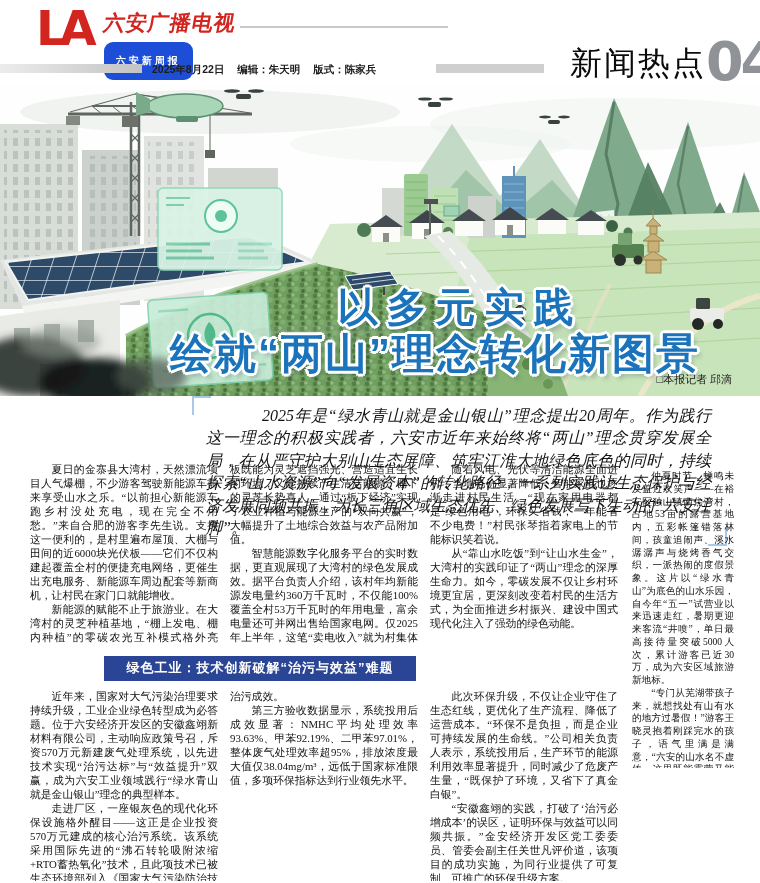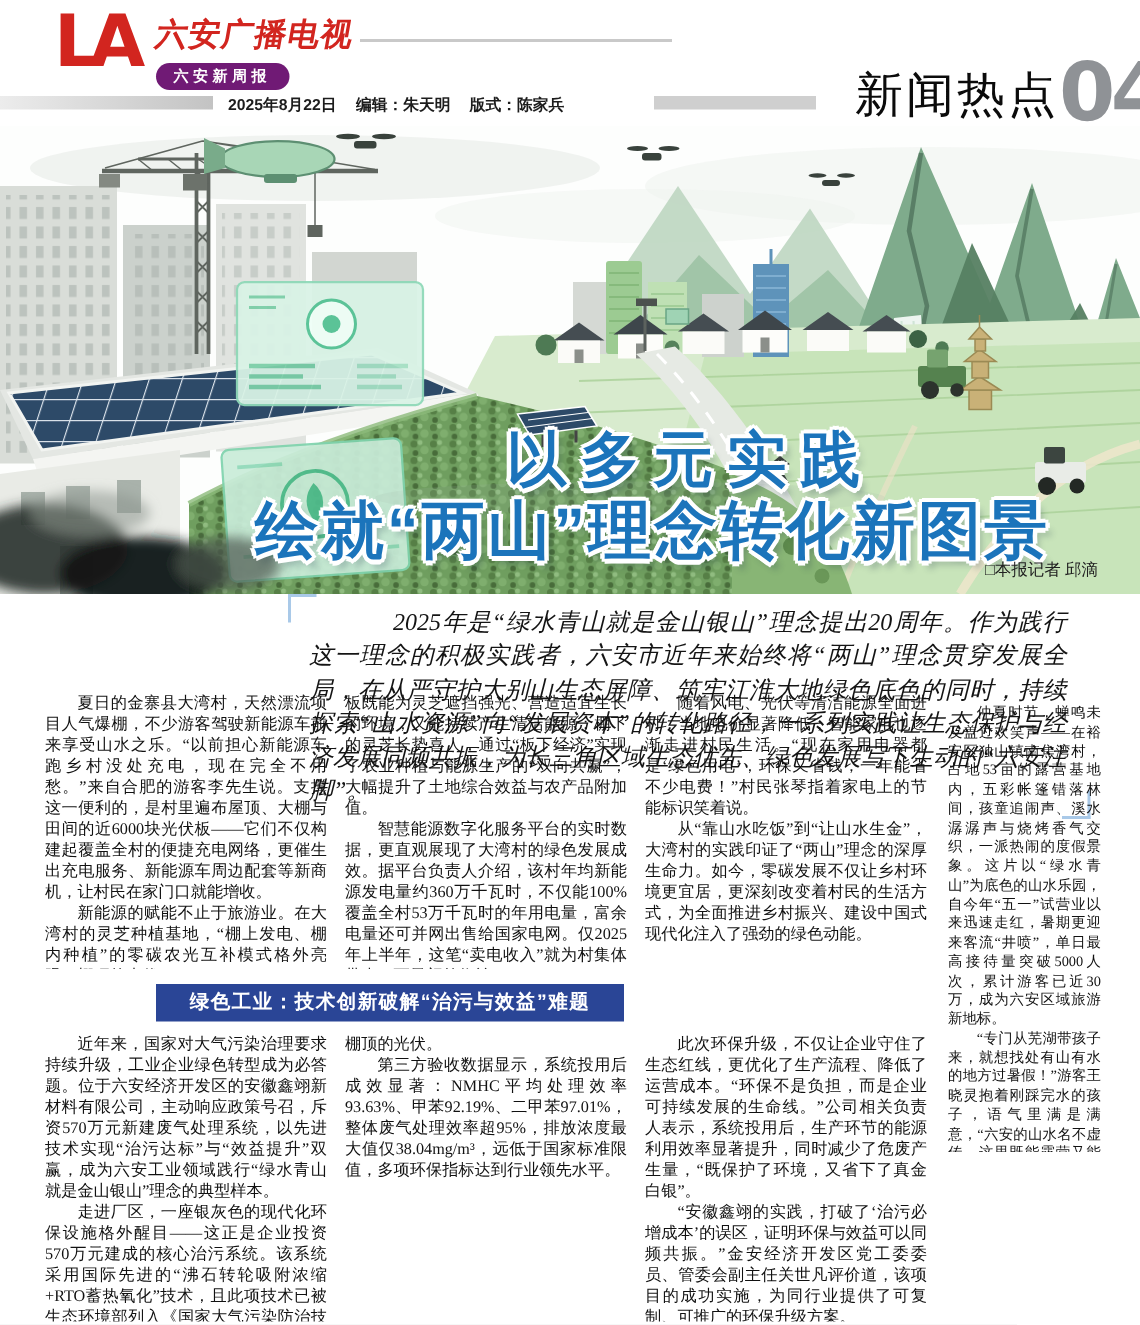--- a/index.html
+++ b/index.html
@@ -6,22 +6,22 @@
   .page{position:relative;width:760px;height:883px;background:#fff;overflow:hidden;
         font-family:"Liberation Sans",sans-serif;margin:0 auto;}
   
   .masthead{position:relative;height:84px;}
   .logo-block{position:absolute;left:36px;top:6px;display:flex;align-items:flex-start;}
   .logo-monogram{font-size:48px;font-weight:900;line-height:.95;
                  color:#d2251f;letter-spacing:-7px;font-family:"DejaVu Sans",sans-serif;}
   .logo-right{margin-left:14px;padding-top:3px;}
   .logo-title{font-size:21px;font-weight:800;color:#d2251f;transform:skewX(-10deg);
               font-family:"Liberation Serif",serif;letter-spacing:1px;}
-  .logo-badge{margin-top:5px;background:#701a75;color:#fff;font-size:10px;font-weight:700;
-              padding:2px 12px;border-radius:9px;display:inline-block;letter-spacing:3px;}
+  .logo-badge{margin-top:5px;background:#1d4ed8;color:#fff;font-size:10px;font-weight:700;
+              padding:12px 12px;border-radius:9px;display:inline-block;letter-spacing:3px;}
   .logo-rule{position:absolute;left:240px;top:26px;width:208px;height:2px;background:#c9c9c9;}
   .date-row{position:absolute;top:52px;left:0;right:0;height:32px;}
   .bar{position:absolute;top:12px;height:9px;background:linear-gradient(90deg,#ececec,#c3c3c3);}
   .bar-left{left:0;width:142px;}
   .bar-mid{left:436px;width:108px;background:#cfcfcf;}
   .date-text{position:absolute;left:152px;top:11px;font-size:10.5px;font-weight:700;color:#1c1c1c;}
   .date-text span{margin-right:10px;}
   .section-name{position:absolute;left:570px;top:-10px;font-size:32px;font-weight:400;
                 color:#0b0b0b;letter-spacing:2px;}
   .page-num{position:absolute;left:706px;top:-22px;font-size:54px;font-weight:900;
@@ -361,21 +361,21 @@
       </section>
 
       <section>
         <div class="sec-bar">绿色工业：技术创新破解“治污与效益”难题</div>
         <div class="cols second">
           <div class="col">
               <p>近年来，国家对大气污染治理要求持续升级，工业企业绿色转型成为必答题。位于六安经济开发区的安徽鑫翊新材料有限公司，主动响应政策号召，斥资570万元新建废气处理系统，以先进技术实现“治污达标”与“效益提升”双赢，成为六安工业领域践行“绿水青山就是金山银山”理念的典型样本。</p>
               <p>走进厂区，一座银灰色的现代化环保设施格外醒目——这正是企业投资570万元建成的核心治污系统。该系统采用国际先进的“沸石转轮吸附浓缩+RTO蓄热氧化”技术，且此项技术已被生态环境部列入《国家大气污染防治技术目录》，从技术源头保障</p>
             </div>
           <div class="col">
-              <p class="cont">棚顶的光伏。</p>
+              <p class="cont">治污成效。</p>
               <p>第三方验收数据显示，系统投用后成效显著：NMHC平均处理效率93.63%、甲苯92.19%、二甲苯97.01%，整体废气处理效率超95%，排放浓度最大值仅38.04mg/m³，远低于国家标准限值，多项环保指标达到行业领先水平。</p>
             </div>
           <div class="col">
               <p>此次环保升级，不仅让企业守住了生态红线，更优化了生产流程、降低了运营成本。“环保不是负担，而是企业可持续发展的生命线。”公司相关负责人表示，系统投用后，生产环节的能源利用效率显著提升，同时减少了危废产生量，“既保护了环境，又省下了真金白银”。</p>
               <p>“安徽鑫翊的实践，打破了‘治污必增成本’的误区，证明环保与效益可以同频共振。”金安经济开发区党工委委员、管委会副主任关世凡评价道，该项目的成功实施，为同行业提供了可复制、可推广的环保升级方案。</p>
             </div>
         </div>
       </section>
 
     </div>

